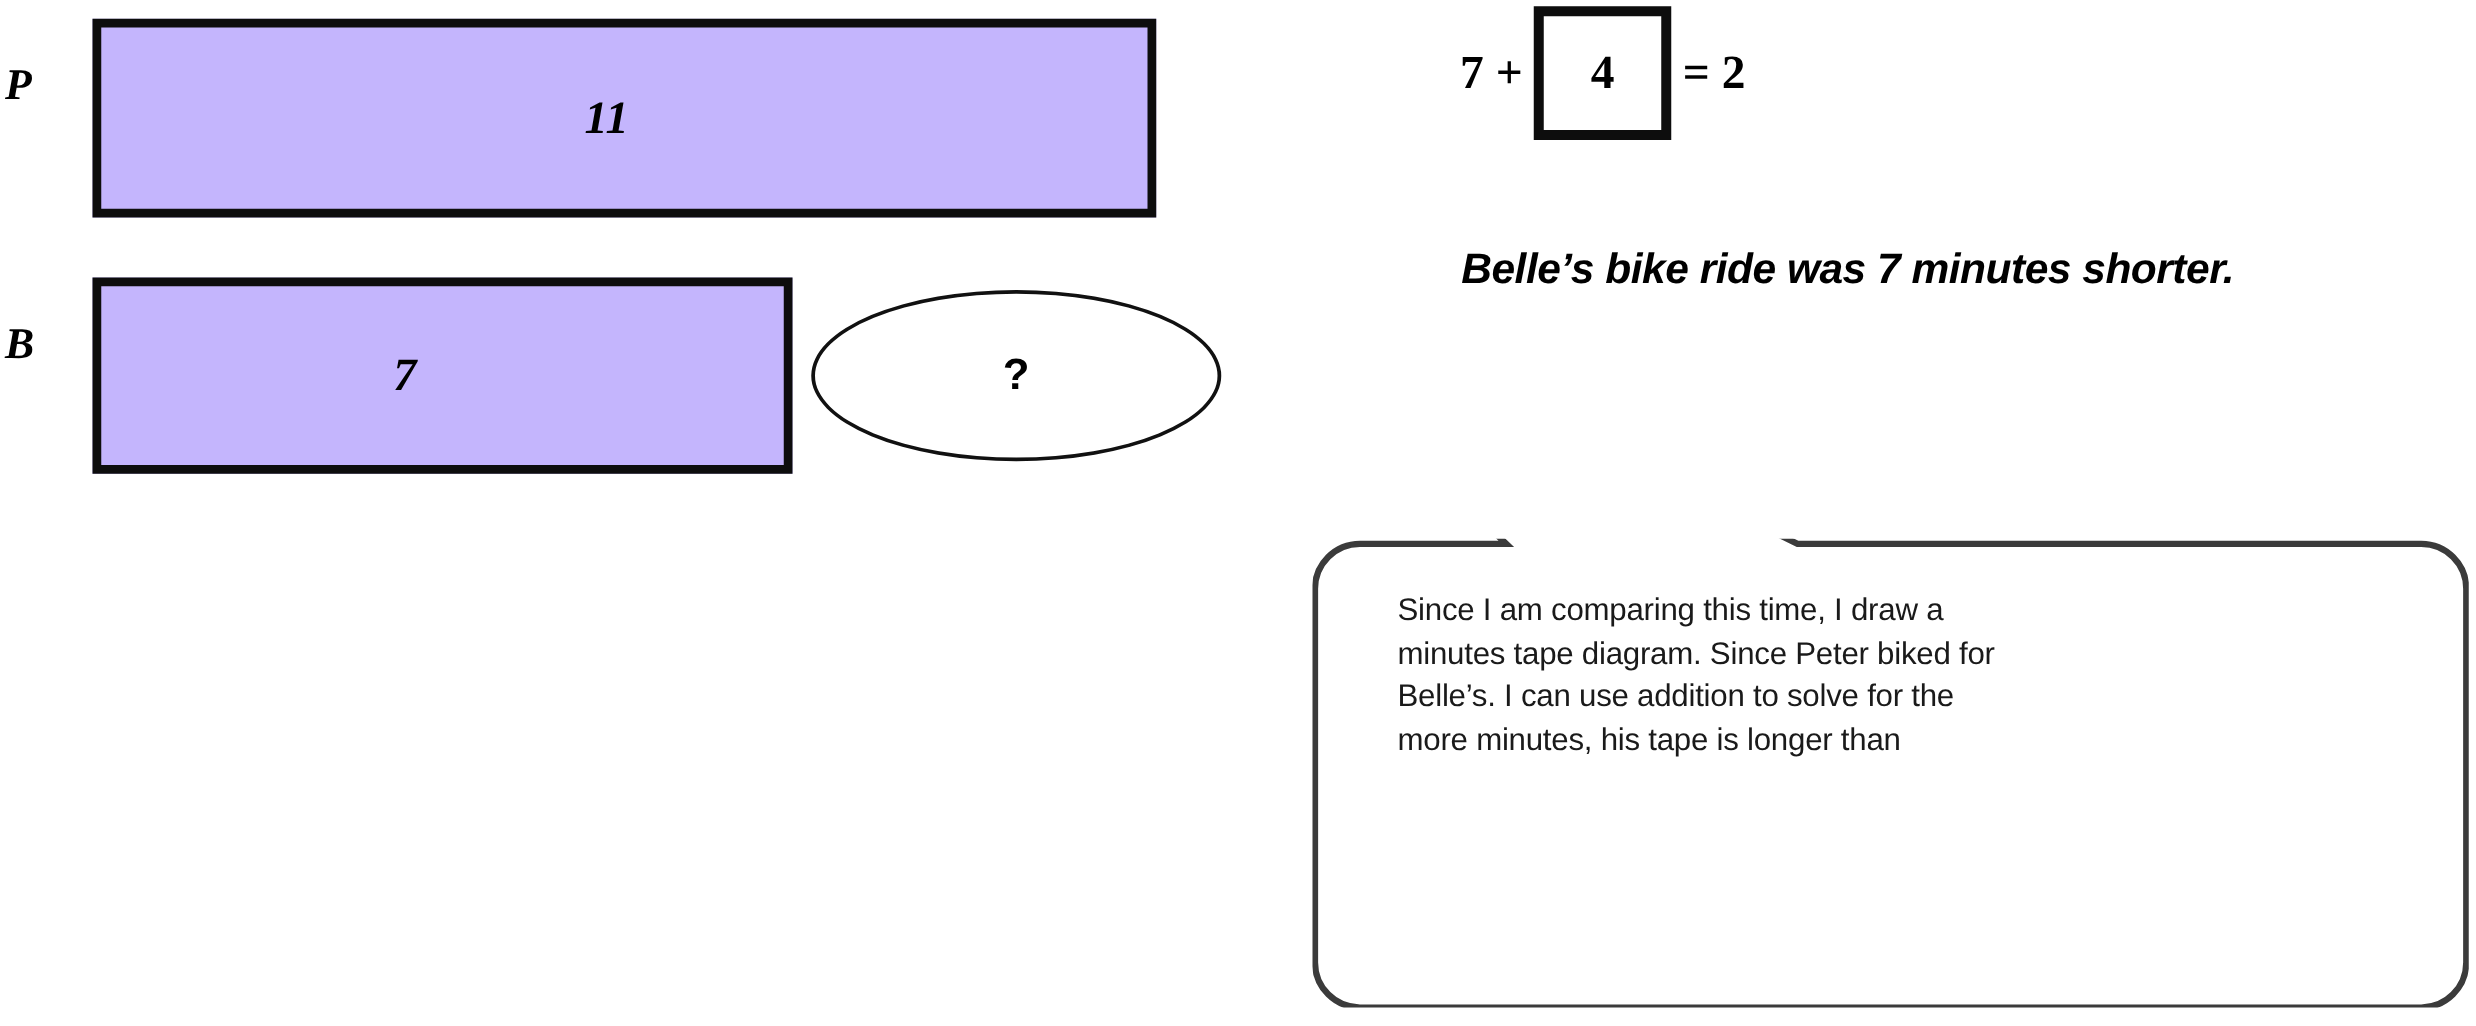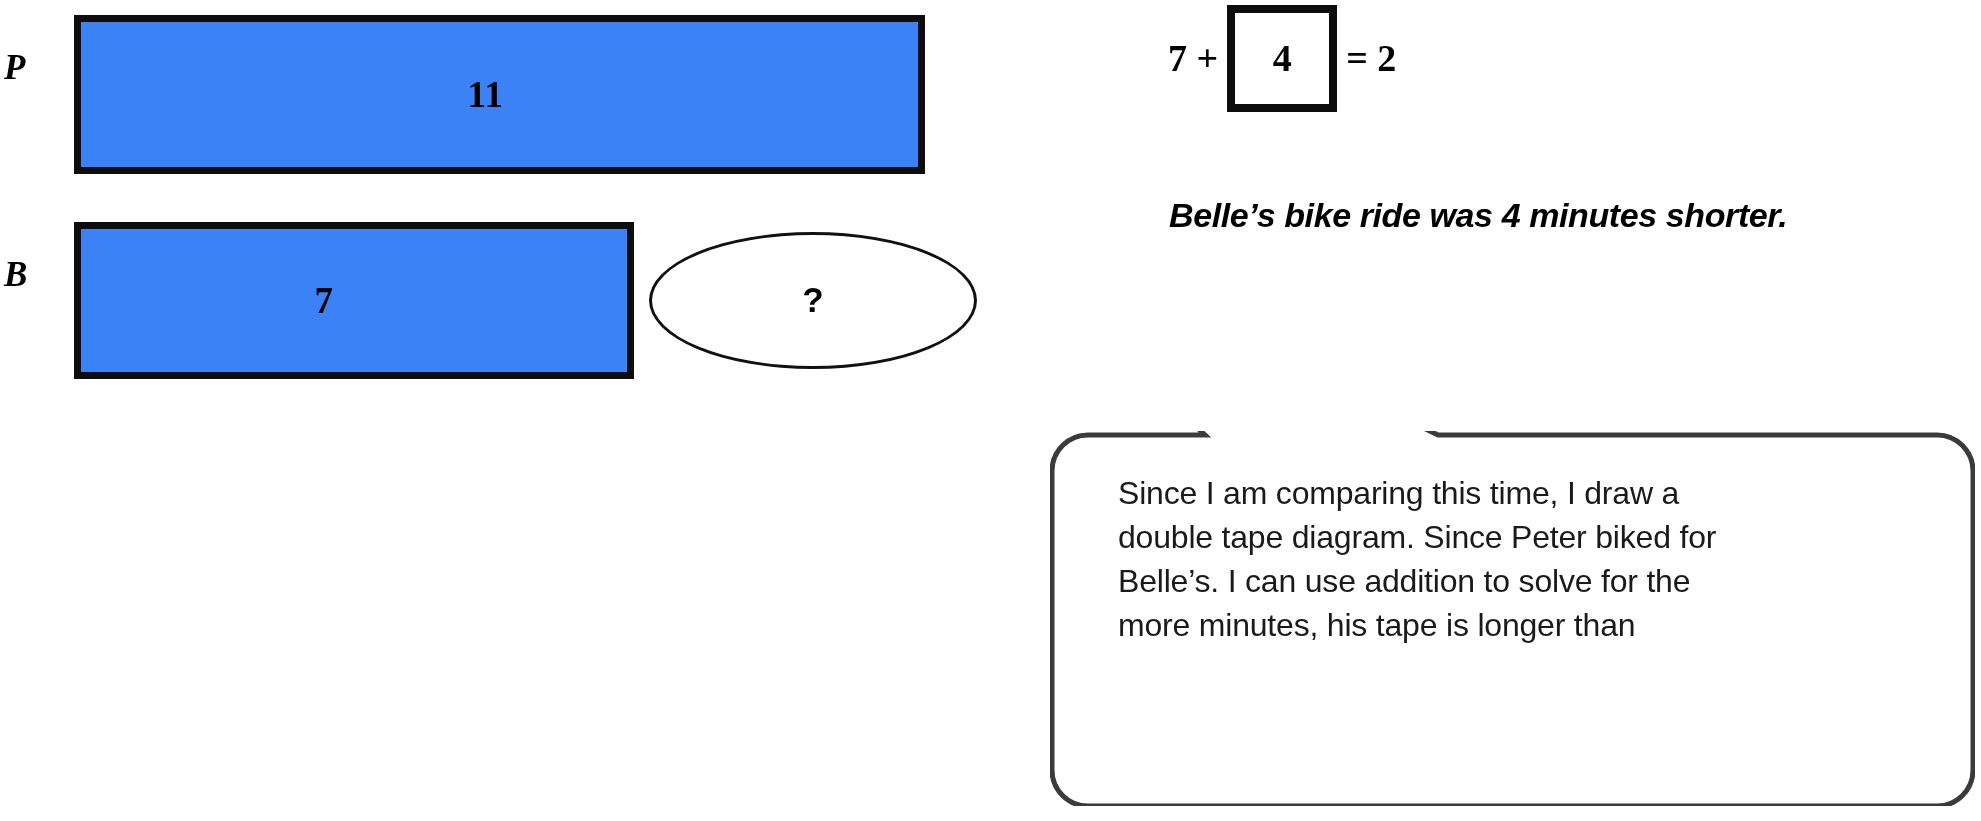--- a/index.html
+++ b/index.html
@@ -28,24 +28,25 @@
     line-height: 1;
   }
   #label-p { left: 4px;  top: 50px; }
   #label-b { left: 4px;  top: 257px; }
 
   
   .tape-bar {
     position: absolute;
     box-sizing: border-box;
     border: 7px solid #0d0d0d;
-    background: #3b82f6;
+    background: #c4b5fd;
     display: flex;
     align-items: center;
     justify-content: center;
+    font-style: italic;
   }
   .tape-bar .tape-value {
     font-family: "Liberation Serif", "DejaVu Serif", serif;
     font-weight: bold;
     font-size: 37px;
     color: #000000;
     line-height: 1;
     letter-spacing: 0.5px;
   }
   #tape-p {
@@ -145,21 +146,21 @@
     position: absolute;
     inset: 0;
   }
   #callout-shape svg { display: block; }
   #callout-text {
     position: absolute;
     left: 68px;
     top: 40px;
     width: 820px;
     font-family: "Liberation Sans", "DejaVu Sans", sans-serif;
-    font-size: 32px;
+    font-size: 25px;
     color: #1a1a1a;
     line-height: 1.38;
     letter-spacing: -0.2px;
   }
   #callout-text p {
     margin: 0;
   }
 </style>
 </head>
 <body>
@@ -183,21 +184,21 @@
   </div>
 
   <div id="equation">
     <span class="eq-term">7 +</span>
     <span id="equation-box">
       <span class="eq-term">4</span>
     </span>
     <span class="eq-term">= 2</span>
   </div>
 
-  <div id="statement">Belle’s bike ride was 4 minutes shorter.</div>
+  <div id="statement">Belle’s bike ride was 7 minutes shorter.</div>
 
   <div id="callout">
     <div id="callout-shape">
       <svg width="925" height="375" viewBox="0 0 925 375" xmlns="http://www.w3.org/2000/svg">
 
         <path d="M 38 375
                  A 36 36 0 0 1 2 339
                  L 2 40
                  A 36 36 0 0 1 38 4
                  L 155 4
@@ -205,19 +206,19 @@
                  L 388 4
                  L 887 4
                  A 36 36 0 0 1 923 40
                  L 923 339
                  A 36 36 0 0 1 887 375
                  Z" fill="#ffffff" stroke="#3b3b3b" stroke-width="5" stroke-linejoin="miter" stroke-linecap="butt"></path>
       </svg>
     </div>
     <div id="callout-text">
       <p>Since I am comparing this time, I draw a</p>
-      <p>double tape diagram.  Since Peter biked for</p>
+      <p>minutes tape diagram.  Since Peter biked for</p>
       <p>Belle’s.  I can use addition to solve for the</p>
       <p>more minutes, his tape is longer than</p>
     </div>
   </div>
 
 </div>
 
 </body></html>

